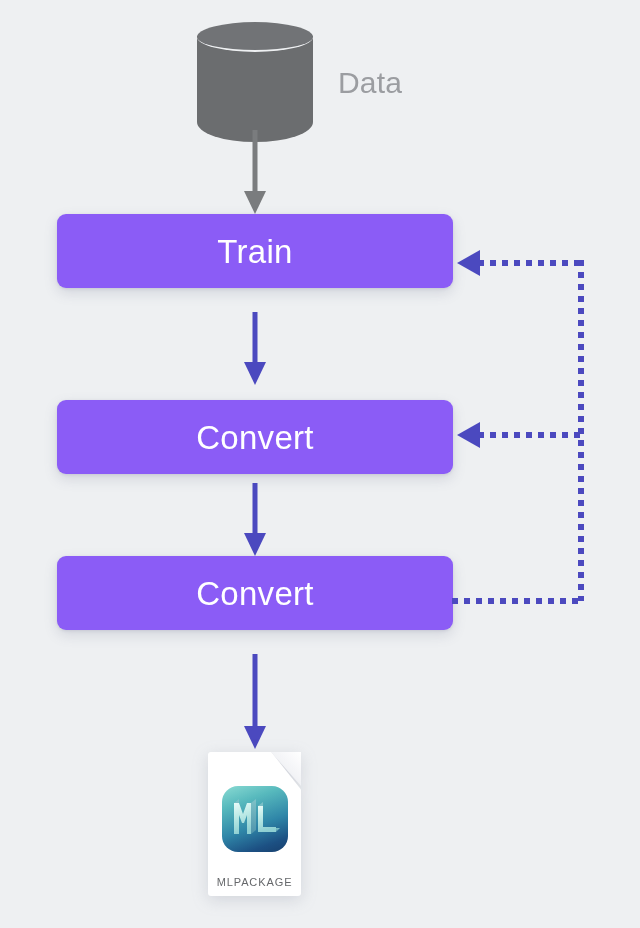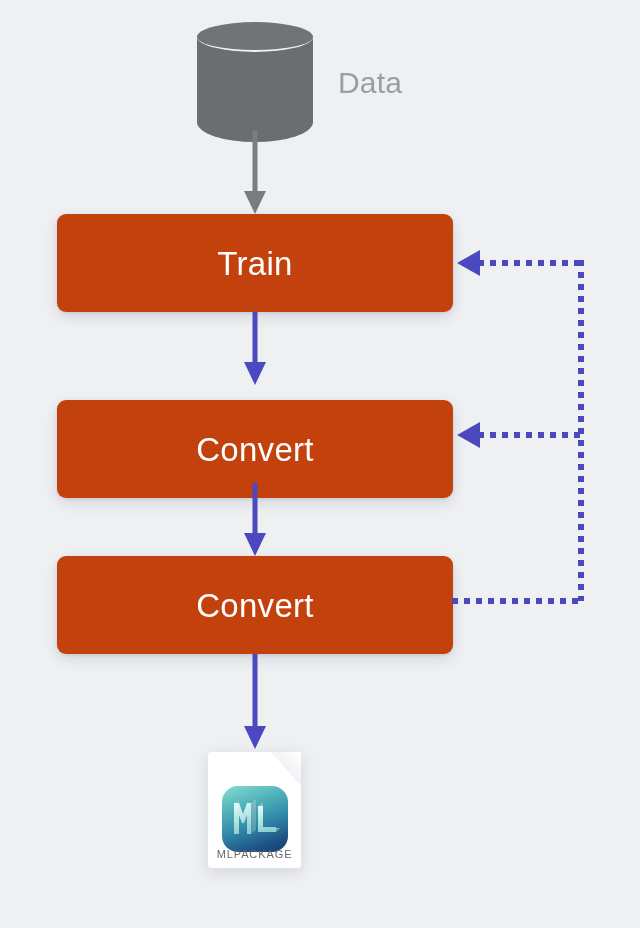--- a/index.html
+++ b/index.html
@@ -57,22 +57,22 @@
     color: #9b9da1;
     letter-spacing: 0.2px;
     white-space: nowrap;
   }
 
   
   .proc-box {
     position: absolute;
     left: 57px;
     width: 396px;
-    height: 98px;
-    background: #c2410c;
+    height: 74px;
+    background: #8b5cf6;
     border-radius: 9px;
     box-shadow: 0 5px 13px rgba(90, 95, 130, 0.18),
                 0 1px 3px rgba(90, 95, 130, 0.14);
     display: flex;
     align-items: center;
     justify-content: center;
   }
   .proc-label {
     color: #ffffff;
     font-size: 33px;
@@ -166,21 +166,21 @@
   #fb-train-head { left: 457px; top: 250px; }
   
   #fb-convert-run  { left: 478px; top: 432px; width: 104px; }
   #fb-convert-head { left: 457px; top: 422px; }
 
   
   #model-icon {
     left: 208px;
     top: 752px;
     width: 93px;
-    height: 116px;
+    height: 144px;
     filter: drop-shadow(0 4px 8px rgba(100, 105, 130, 0.20));
   }
   #doc-sheet {
     position: absolute;
     inset: 0;
     background: #ffffff;
     border-radius: 3px;
     clip-path: polygon(0 0, 68% 0, 100% 26%, 100% 100%, 0 100%);
   }
   #doc-fold {

